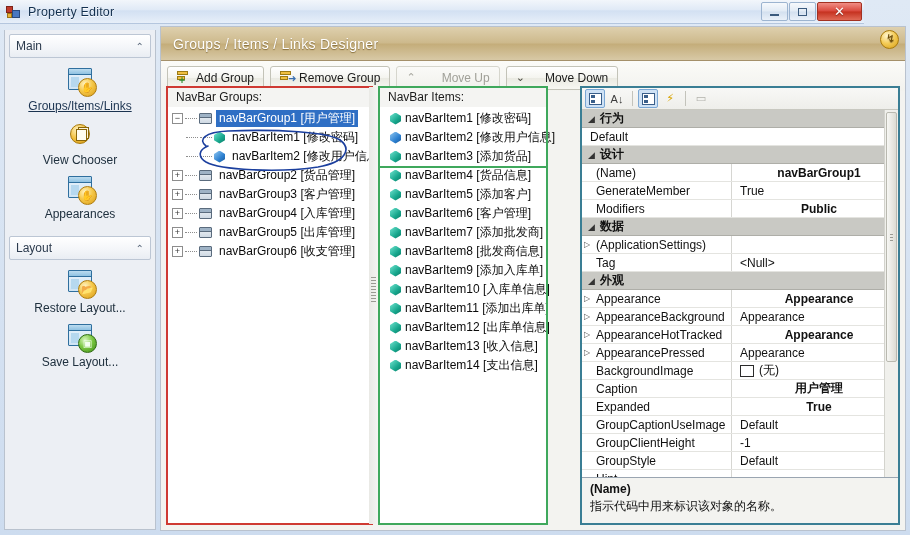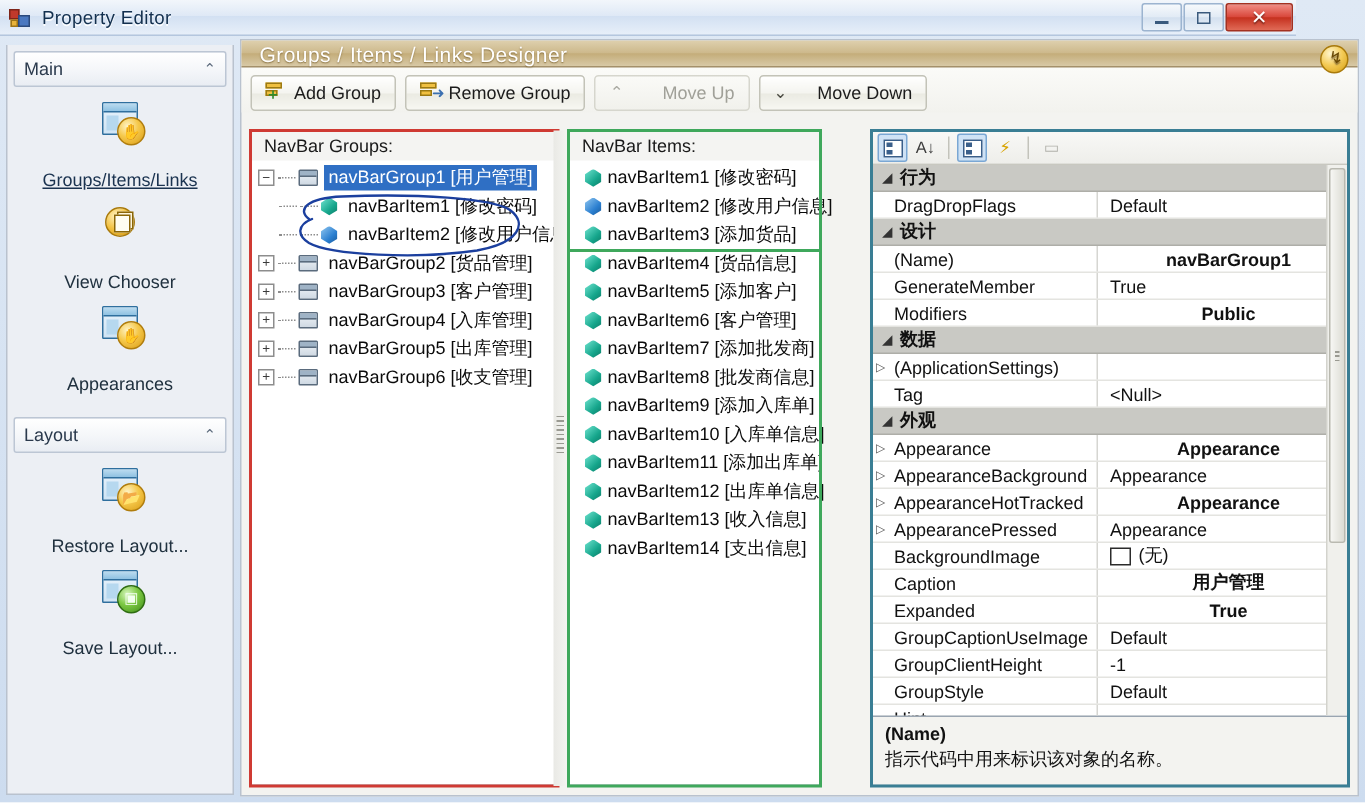--- a/index.html
+++ b/index.html
@@ -66,21 +66,21 @@
     border:1px solid #bcc6d4; border-radius:2px;
     display:flex; align-items:center; padding: 0 6px;
     color:#2b3a4d; font-size:12px;justify-content:flex-end;
   }
   .sb-group-header .chev { margin-left:auto; color:#5d6b7d; font-size:10px; }
   .sb-body { padding: 8px 0 4px 0; }
   .sb-item {
     display:flex; flex-direction:column; align-items:center;
     margin-bottom: 6px; padding: 1px 0;
   }
-  .sb-item .lbl { font-size:12px; color:#20313f; margin-top:16px; }
+  .sb-item .lbl { font-size:12px; color:#20313f; margin-top:2px; }
   .sb-item.link .lbl { text-decoration: underline; color:#1b3350; }
 
   
   .ic { position:relative; width:34px; height:30px; }
   .ic .win {
     position:absolute; left:5px; top:1px; width:24px; height:22px;
     background: linear-gradient(180deg,#e9f3fb 0%, #cfe4f4 100%);
     border:1.5px solid #2f6f9e; border-radius:1px;
   }
   .ic .win::before {
@@ -107,21 +107,21 @@
   .ic .stack .pg { position:absolute; left:5px; top:4px; width:11px; height:12px; background:#fffdf2; border:1px solid #8a6608; }
   .ic .stack .pg2 { position:absolute; left:7px; top:2px; width:11px; height:12px; background:#fdf4dc; border:1px solid #8a6608; }
 
   
   .main {
     position:absolute; left:160px; top:2px; width:746px; height: 505px;
     background:#f3f3f0;
     border:1px solid #b9c2ce;
   }
   .main-header {
-    height: 18px;
+    height: 34px;
     background: linear-gradient(180deg,#ded0ae 0%, #cdb98c 48%, #c4ad7a 52%, #d8c9a6 100%);
     border-bottom:1px solid #a4906a;
     display:flex; align-items:center; padding-left: 12px;
     color:#ffffff; font-size:14px; letter-spacing:.3px;
     text-shadow: 0 1px 1px rgba(120,95,45,.85);
     position: relative;
   }
   .main-header .hicon {
     position:absolute; right:6px; top:3px; width:19px; height:19px; border-radius:50%;
     background: radial-gradient(circle at 35% 28%, #fff6cf 0%, #f4cb56 48%, #d49d14 100%);
@@ -565,24 +565,20 @@
             <div class="pgb dis">▭</div>
           </div>
 
           <div class="pg-rows">
             <div id="pgrows">
                 <div class="pgrow cat">
                   <span class="tri">◢</span>
                   <span>行为</span>
                 </div>
                 <div class="pgrow">
-                  <div class="pg-name">
-                    <span class="spacer"></span>
-                    <span>DragDropFlags</span>
-                  </div>
                   <div class="pg-val">
                     <span>Default</span>
                   </div>
                 </div>
                 <div class="pgrow cat">
                   <span class="tri">◢</span>
                   <span>设计</span>
                 </div>
                 <div class="pgrow">
                   <div class="pg-name">

